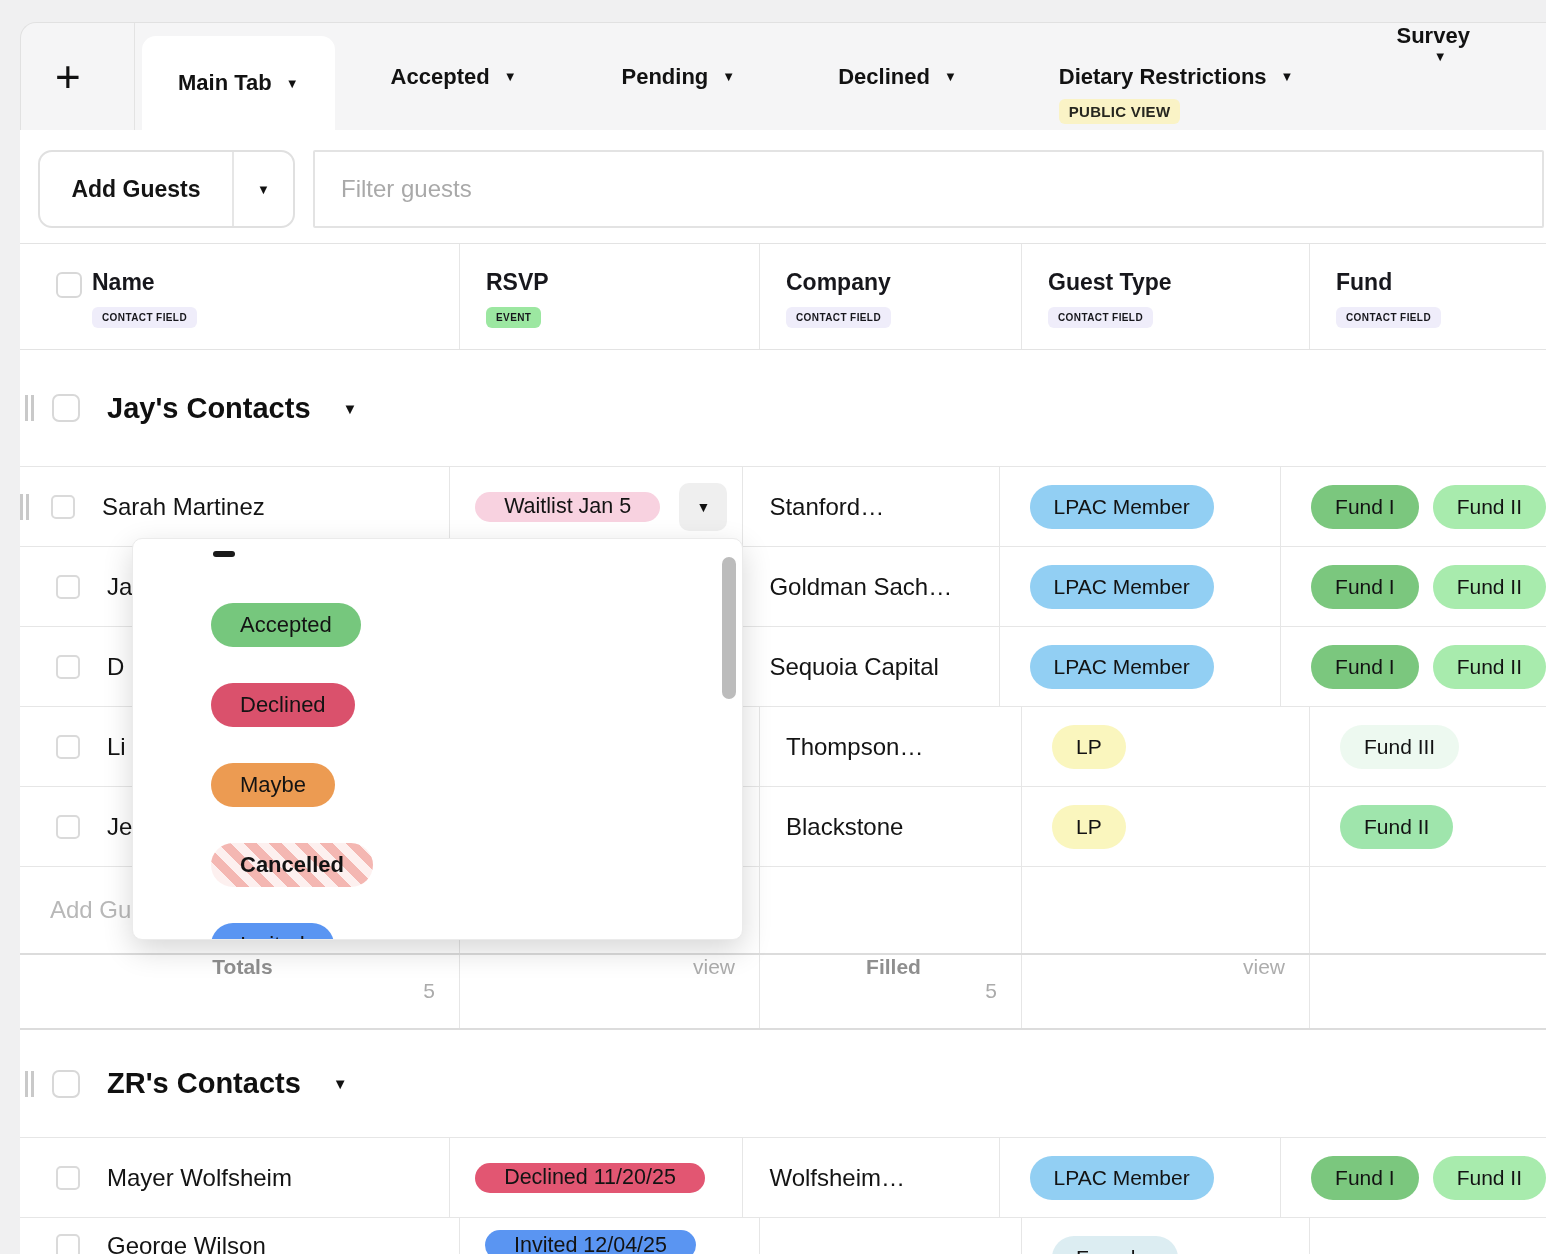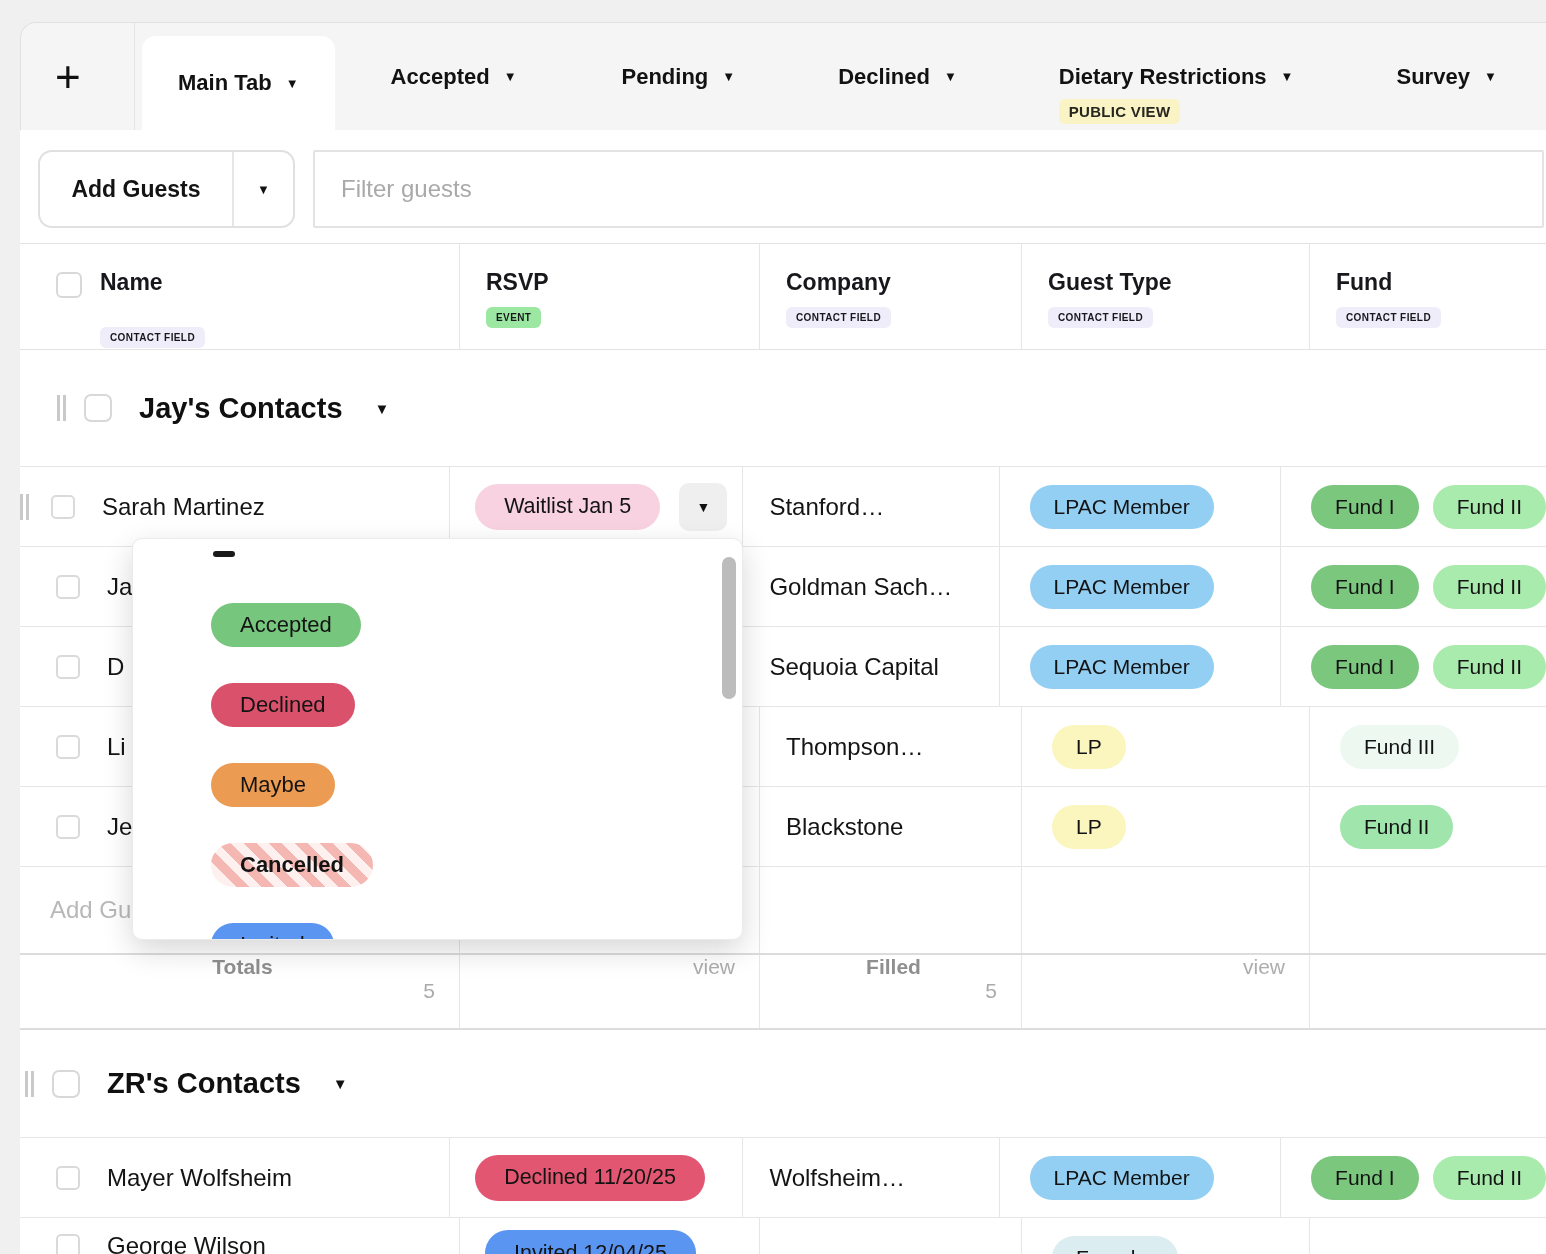--- a/index.html
+++ b/index.html
@@ -25,21 +25,21 @@
     font-size: 44px; font-weight: 400; color: #111; cursor: pointer;
   }
   .strip-divider { position: absolute; left: 113px; top: 0; bottom: 0; width: 1px; background: #E3E3E3; }
   .tabs { position: absolute; left: 113px; right: 0; top: 0; height: 100%; display: flex; }
   .tab {
     position: relative; display: flex; align-items: center;
     padding: 0 33px; font-size: 22px; font-weight: 700; color: #121212; white-space: nowrap;
   }
   .tab.active { background: #fff; border-radius: 14px 14px 0 0; margin-top: 13px; padding: 0 36px; }
   .t0 { margin-left: 8px; } .t1 { margin-left: 23px; } .t2 { margin-left: 39px; }
-  .t3 { margin-left: 37px; } .t4 { margin-left: 36px; } .t5 { margin-left: 37px; }
+  .t3 { margin-left: 37px; } .t4 { margin-left: 36px; } .t5 { margin-left: 37px; flex-direction: column; }
   .caret::before { content: "▼"; font-size: 13px; color: #111; }
   .tab .caret { margin-left: 14px; display: inline-flex; }
   .tab-badge {
     position: absolute; left: 33px; top: 76px;
     background: #FAF3C6; color: #26261F;
     font-size: 15px; font-weight: 700; letter-spacing: 0.3px;
     padding: 4px 10px; border-radius: 6px; white-space: nowrap;
   }
 
   
@@ -65,44 +65,44 @@
   
   .c-name { width: 440px; } .c-rsvp { width: 300px; } .c-company { width: 262px; }
   .c-type { width: 288px; } .c-fund { flex: 1; border-right: none !important; white-space: nowrap; }
 
   
   .header-row { display: flex; height: 107px; border-top: 1px solid #E3E3E3; border-bottom: 1px solid #E3E3E3; background: #fff; }
   .hcell { border-right: 1px solid #E6E6E6; padding-top: 25px; position: relative; display: flex; align-items: flex-start; }
   .hcell .hstack { display: flex; flex-direction: column; align-items: flex-start; }
   .hcell.plain { padding-left: 26px; }
   .hdr-cb { width: 26px; height: 26px; border: 2px solid #D8D8D8; border-radius: 6px; background: #fff; margin-left: 36px; margin-top: 3px; flex: none; cursor: pointer; }
-  .hcell .hstack.withcb { margin-left: 18px; gap: 20px; }
+  .hcell .hstack.withcb { margin-left: 10px; }
   .col-label { font-size: 23px; font-weight: 700; color: #17171C; }
   .col-badge { display: inline-block; margin-top: 11px; font-size: 10px; font-weight: 700; letter-spacing: 0.4px; padding: 5px 10px; border-radius: 6px; color: #17171C; }
   .badge-contact { background: #EFEDFA; }
   .badge-event  { background: #9CE7A1; }
 
   
   .group-row { display: flex; align-items: center; background: #fff; border-bottom: 1px solid #E6E6E6; height: 108px; }
-  .group-row.g0 { height: 117px; padding-left: 32px; }
+  .group-row.g0 { height: 117px; }
   .handle { width: 9px; height: 26px; border-left: 3px solid #C9C9C9; border-right: 3px solid #C9C9C9; flex: none; cursor: grab; }
   .group-row .handle { margin-left: 5px; }
   .group-cb { width: 28px; height: 28px; border: 2px solid #D8D8D8; border-radius: 7px; background: #fff; margin-left: 18px; flex: none; cursor: pointer; }
   .group-title { margin-left: 27px; font-size: 29px; font-weight: 700; color: #101010; }
   .group-caret { margin-left: 32px; display: inline-flex; cursor: pointer; }
   .group-caret::before { font-size: 15px; }
 
   
   .row { display: flex; height: 80px; background: #fff; border-bottom: 1px solid #E6E6E6; }
   .row .cell { display: flex; align-items: center; border-right: 1px solid #E6E6E6; position: relative; }
   .row-cb { width: 24px; height: 24px; border: 2px solid #DADADA; border-radius: 5px; background: #fff; margin-left: 36px; flex: none; cursor: pointer; }
   .handle + .row-cb { margin-left: 22px; }
   .name-text { margin-left: 27px; font-size: 24px; color: #141414; white-space: nowrap; }
   .pill { display: inline-flex; align-items: center; justify-content: center; height: 44px; border-radius: 22px; padding: 0 24px; font-size: 21px; color: #131313; white-space: nowrap; flex: none; }
-  .rsvp-pill { margin-left: 25px; height: 46px; border-radius: 23px; padding: 0 29px; font-size: 21.5px; }
+  .rsvp-pill { margin-left: 25px; height: 30px; border-radius: 23px; padding: 0 29px; font-size: 21.5px; }
   .rsvp-dd {
     position: absolute; right: 15px; top: 50%; transform: translateY(-50%);
     width: 48px; height: 48px; background: #EFEFEF; border-radius: 10px;
     display: flex; align-items: center; justify-content: center; cursor: pointer;
   }
   .rsvp-dd .caret::before { font-size: 14px; }
   .rsvp-sliver { position: absolute; left: 140px; top: 50%; transform: translateY(-50%); width: 152px; height: 46px; border-radius: 23px; z-index: 1; }
   .company-text { margin-left: 26px; font-size: 24px; white-space: nowrap; }
   .type-pill { margin-left: 30px; }
   .fund-pill { margin-left: 14px; }

